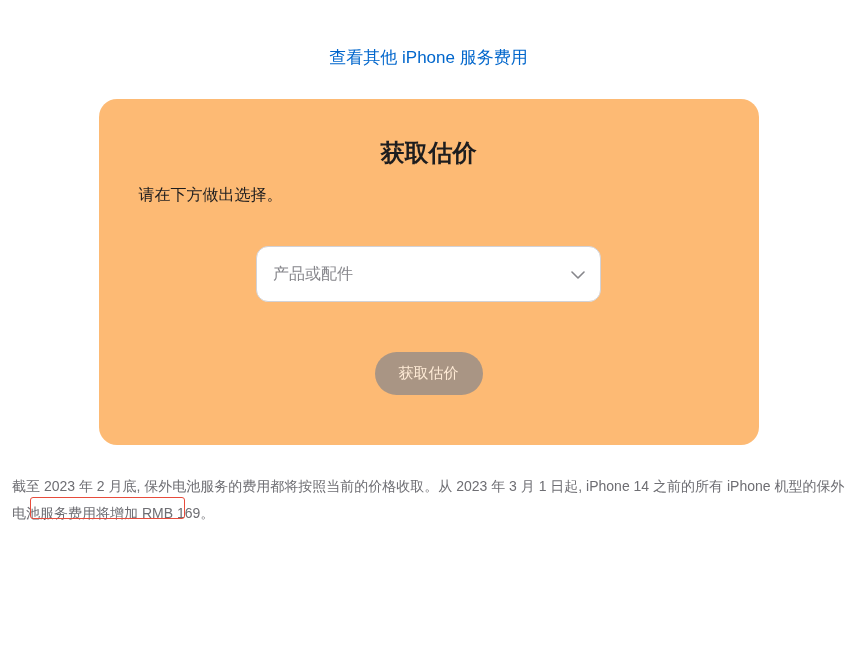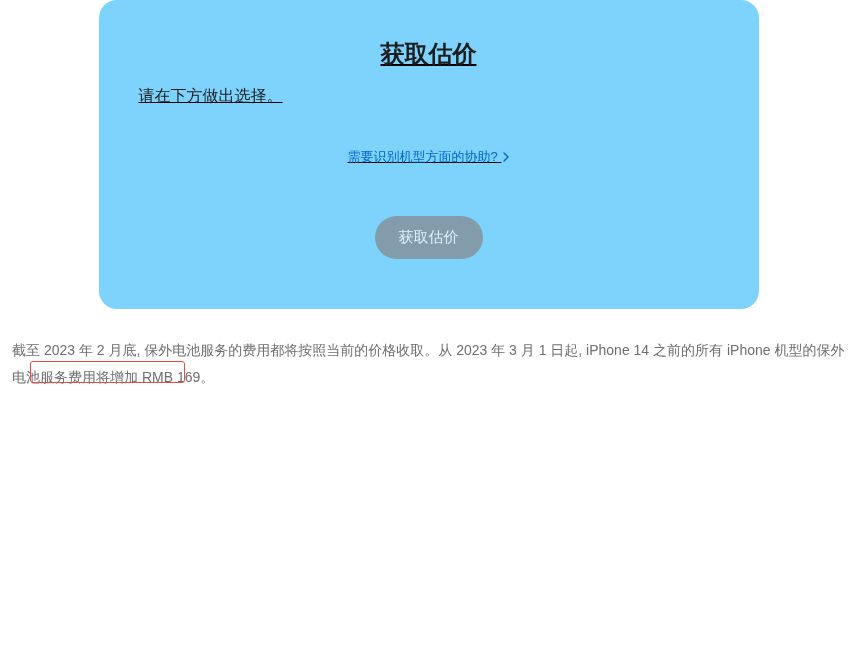--- a/index.html
+++ b/index.html
@@ -21,26 +21,25 @@
     .top-link {
       text-align: center;
       padding: 46px 0 30px 0;
     }
     .top-link a {
       color: #06c;
       font-size: 17px;
       text-decoration: none;
     }
     .card {
-      background: #7dd3fc;
+      background: #fdba74;
       border-radius: 18px;
       width: 660px;
       margin: 0 auto;
       padding: 38px 40px 50px 40px;
-      text-decoration: underline;
     }
     .card-title {
       text-align: center;
       font-size: 24px;
       font-weight: 600;
       color: #1d1d1f;
       margin-bottom: 16px;
     }
     .card-subtitle {
       text-align: left;
@@ -125,37 +124,40 @@
       top: 24px;
       width: 155px;
       height: 22px;
       pointer-events: none;
     }
   </style>
 </head>
 <body>
 
 <div class="container">
+  <div class="top-link">
+    <a href="#">查看其他 iPhone 服务费用</a>
+  </div>
 
   <div class="card">
     <h2 class="card-title">获取估价</h2>
     <p class="card-subtitle">请在下方做出选择。</p>
 
+    <div class="select-wrapper">
+      <div class="select-box">
+        <span>产品或配件</span>
+      </div>
+      <span class="chevron-icon">
+        <svg width="14" height="8" viewBox="0 0 14 8" fill="none">
+          <path d="M1 1L7 7L13 1" stroke="#86868b" stroke-width="1.6" stroke-linecap="round" stroke-linejoin="round"></path>
+        </svg>
+      </span>
+    </div>
 
 
-    <div class="help-link">
-      <a href="#">
-        <span>需要识别机型方面的协助?</span>
-        <span class="help-chevron">
-          <svg width="6" height="10" viewBox="0 0 6 10" fill="none">
-            <path d="M1 1L5 5L1 9" stroke="#06c" stroke-width="1.4" stroke-linecap="round" stroke-linejoin="round"></path>
-          </svg>
-        </span>
-      </a>
-    </div>
 
     <div class="submit-wrapper">
       <button class="submit-button">获取估价</button>
     </div>
   </div>
 
   <div class="footer-text">
     <div class="footer-paragraph">
       <span>截至 2023 年 2 月底, 保外电池服务的费用都将按照当前的价格收取。从 2023 年 3 月 1 日起, iPhone 14 之前的所有 iPhone 机型的保外电池服务费用将增加 RMB 169。</span>
       <span class="highlight-box"></span>

